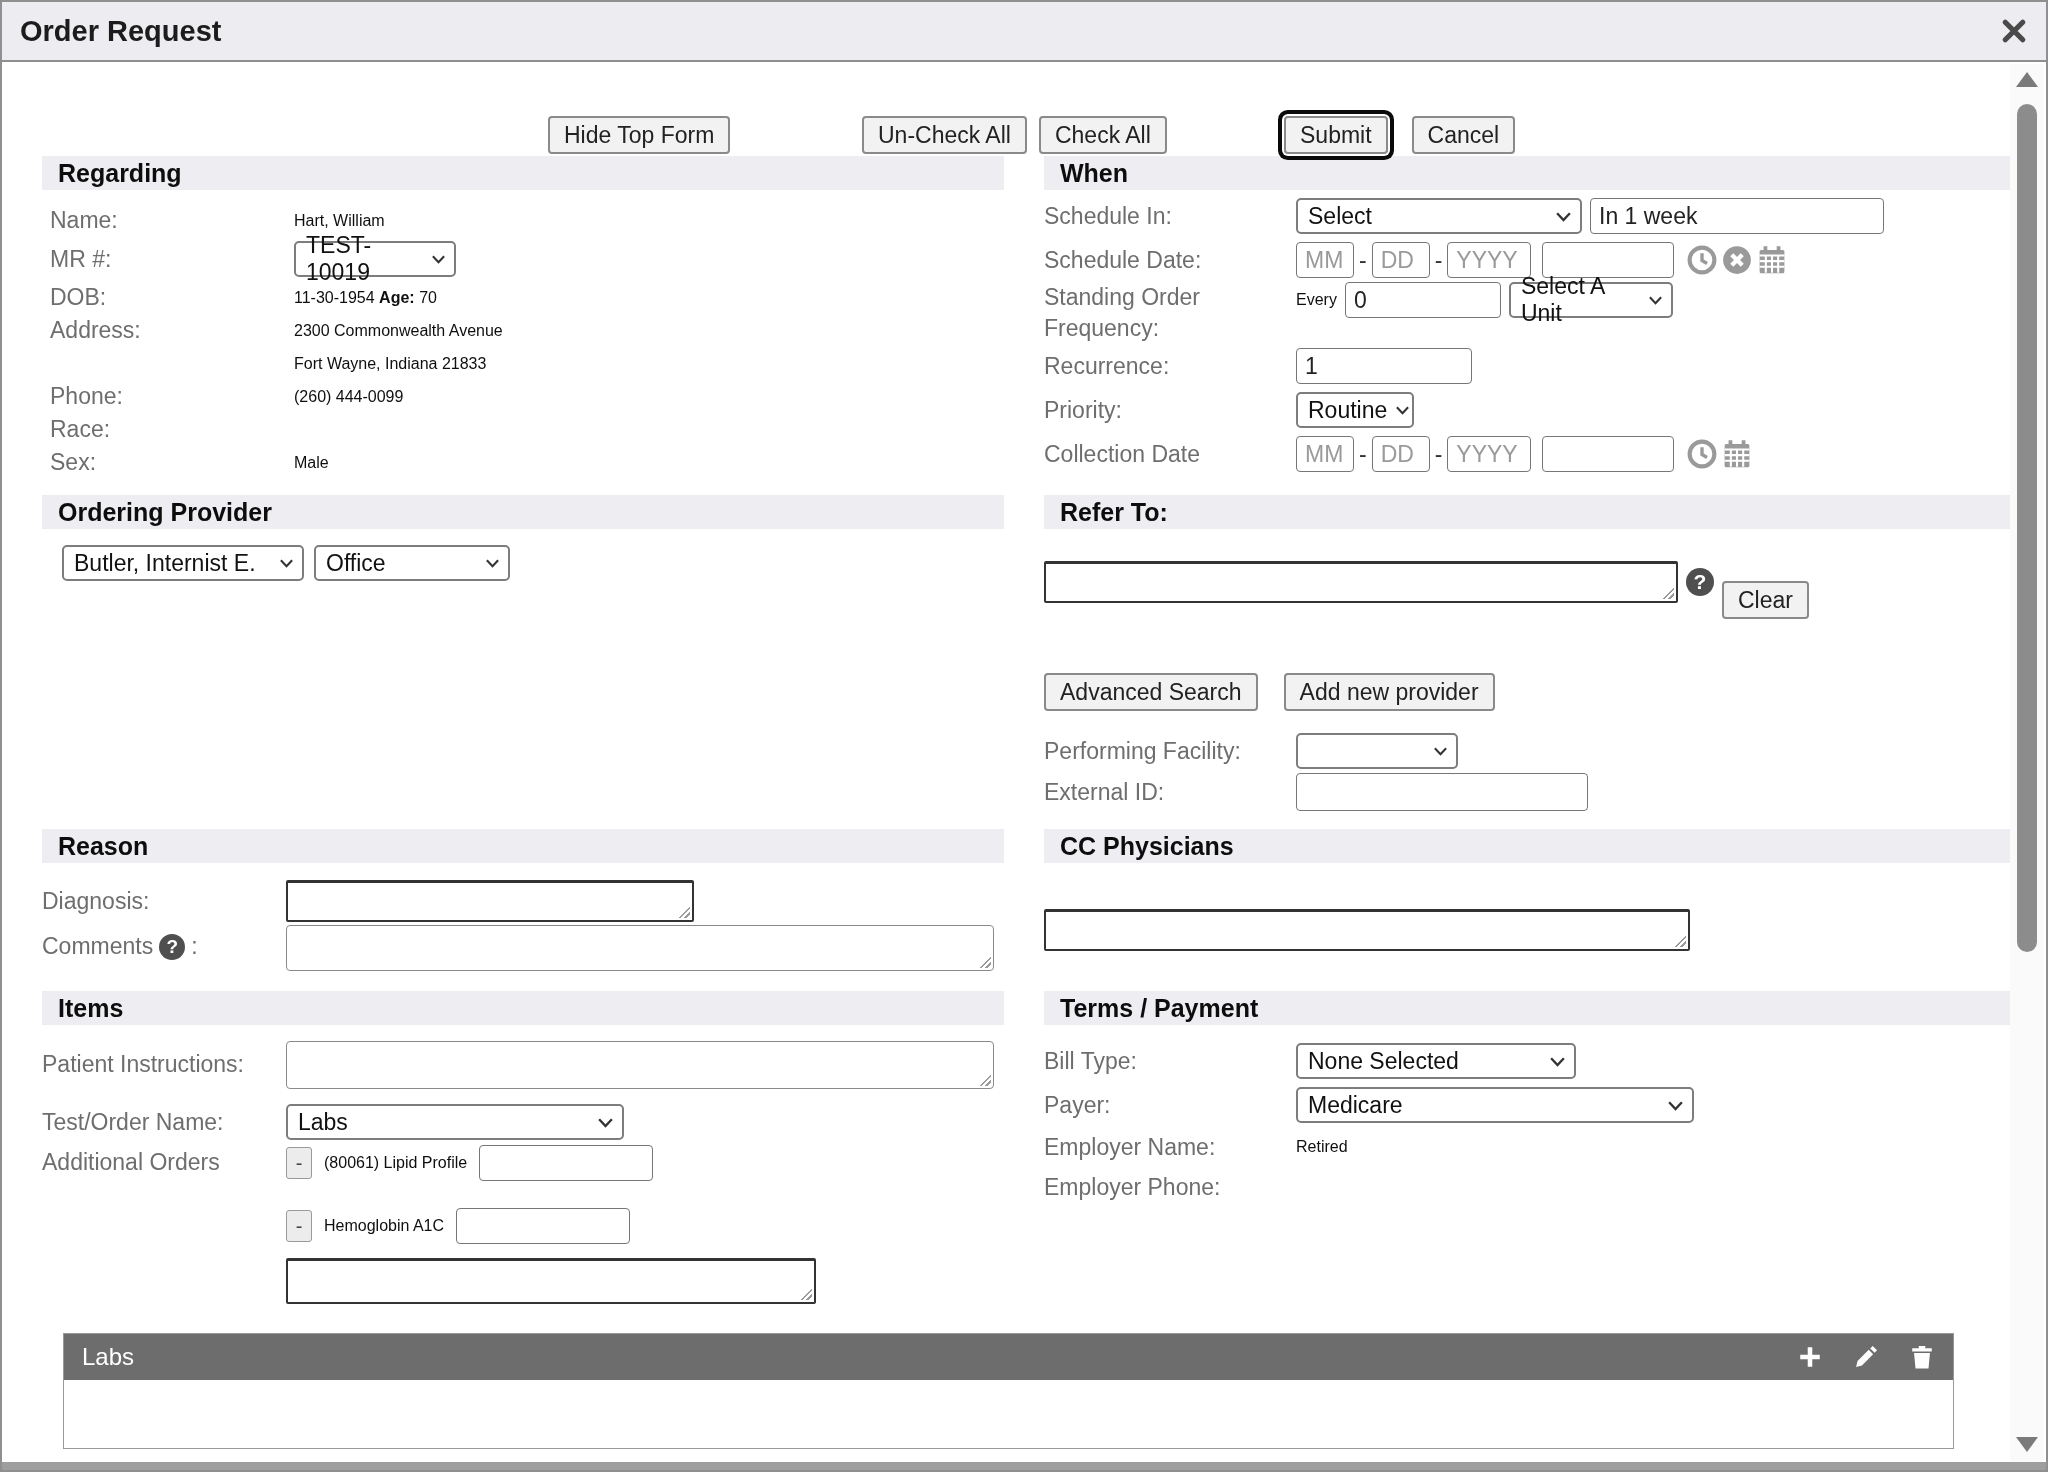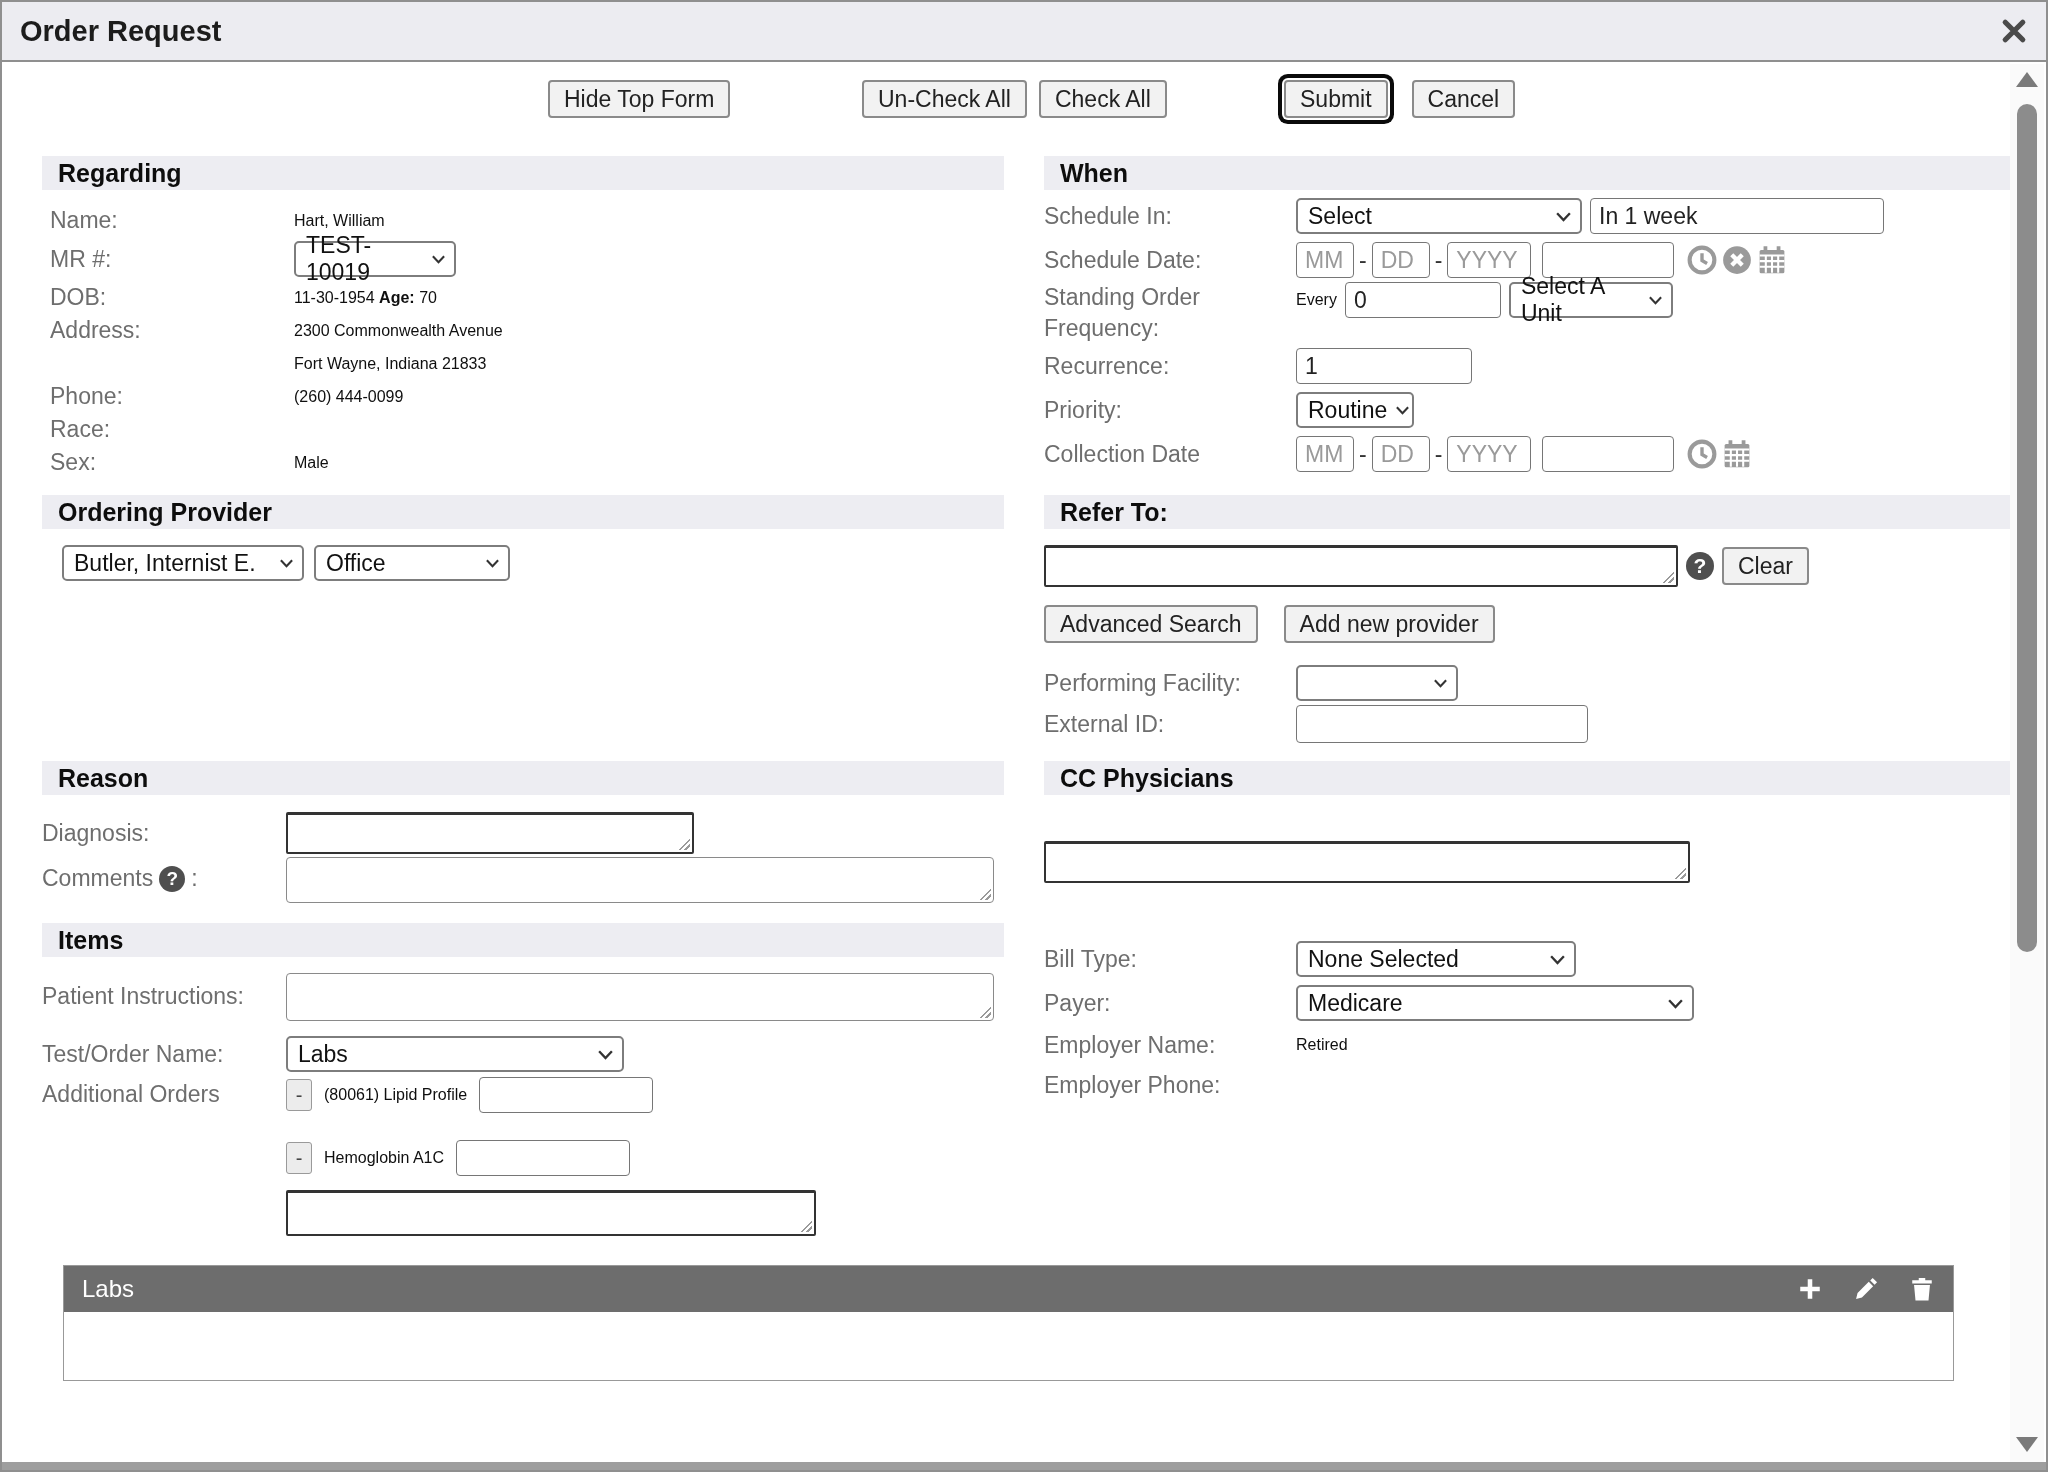--- a/index.html
+++ b/index.html
@@ -12,21 +12,21 @@
               display:flex; align-items:center; justify-content:space-between; padding:0 18px; }
   .title { font-size:29px; font-weight:bold; color:#1c1c1c; }
   .closebtn { cursor:pointer; display:flex; align-items:center; }
 
   .content { position:absolute; top:62px; left:0; right:36px; bottom:8px; overflow:hidden; background:#fff; }
 
   
   .toolbar { position:relative; height:92px; }
   .btn-group { position:absolute; top:16px; display:flex; gap:12px; }
   .btn { font-family:inherit; font-size:23px; color:#222; background:#f2f2f2; border:2px solid #8a8a8a; border-radius:4px;
-         height:38px; padding:0 14px; display:inline-flex; align-items:center; cursor:pointer; }
+         height:38px; padding:0 14px; display:inline-flex; align-items:center; cursor:pointer;margin-top:36px; }
   .btn.focused { box-shadow:0 0 0 2px #fff, 0 0 0 6px #0a0a0a; }
 
   
   .secbar { background:#ededf2; font-size:25px; font-weight:bold; color:#0d0d0d; padding:4px 16px; height:34px; line-height:26px; }
   .pad40 { padding:0 40px; }
   .cols { display:grid; grid-template-columns:962px 968px; column-gap:40px; padding-left:40px; margin-bottom:16px; }
 
   .sec-body { padding:14px 0 0 8px; }
   .frow { display:flex; align-items:center; min-height:33px; }
   .frow.top { align-items:flex-start; }
@@ -406,20 +406,21 @@
             </span>
           </div>
           <div class="frow" style="min-height:56px">
             <span class="flabel"></span>
             <div class="darkbox rz" style="width:530px; height:46px"></div>
           </div>
         </div>
       </section>
 
       <section>
+        <div class="secbar">Terms / Payment</div>
         <div style="padding-top:14px">
           <div class="frow" style="min-height:44px">
             <span class="flabel wide">Bill Type:</span>
             <span class="sel" style="width:280px">
               <span>None Selected</span>
               <span>
                   <svg width="17" height="11" viewBox="0 0 16 10">
                     <use href="#i-chev"></use>
                   </svg>
                 </span>

